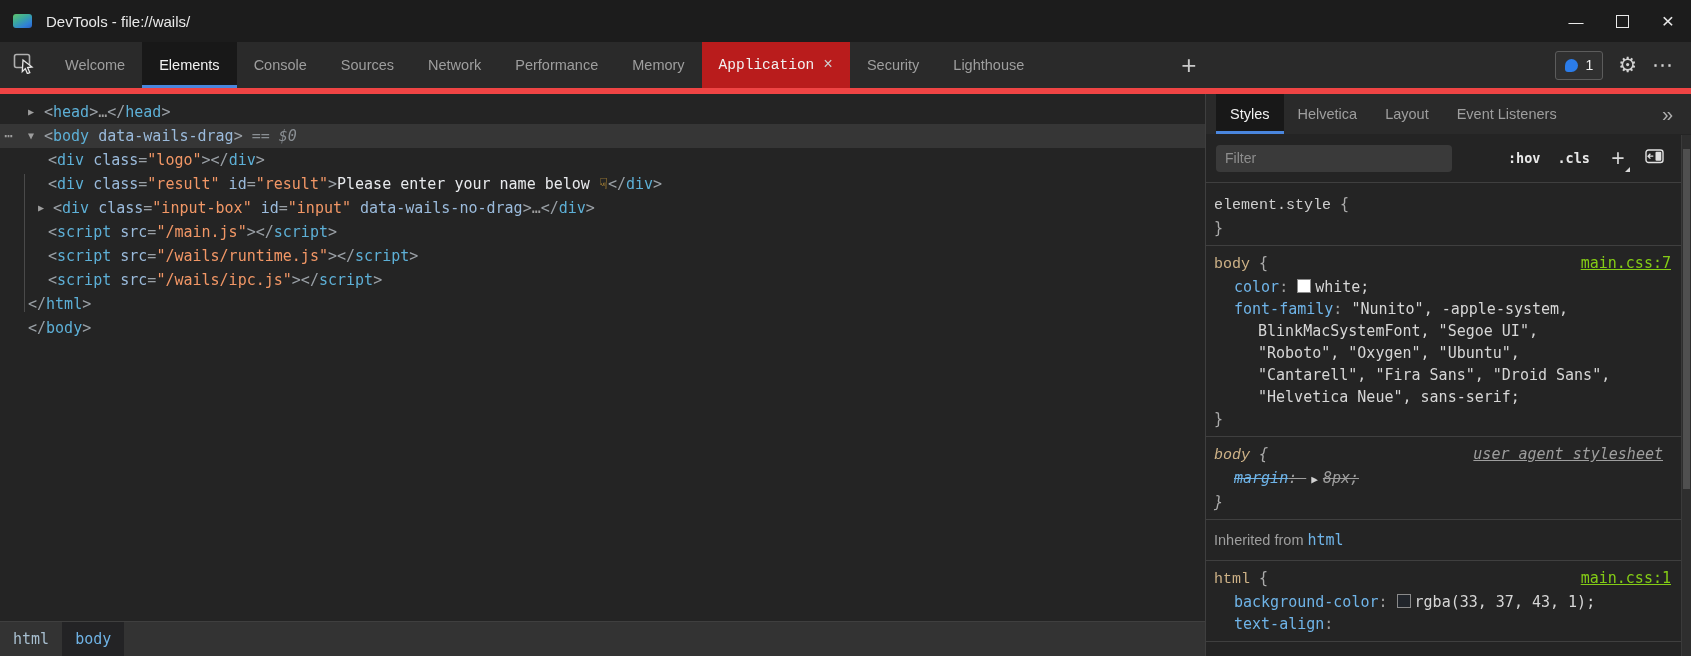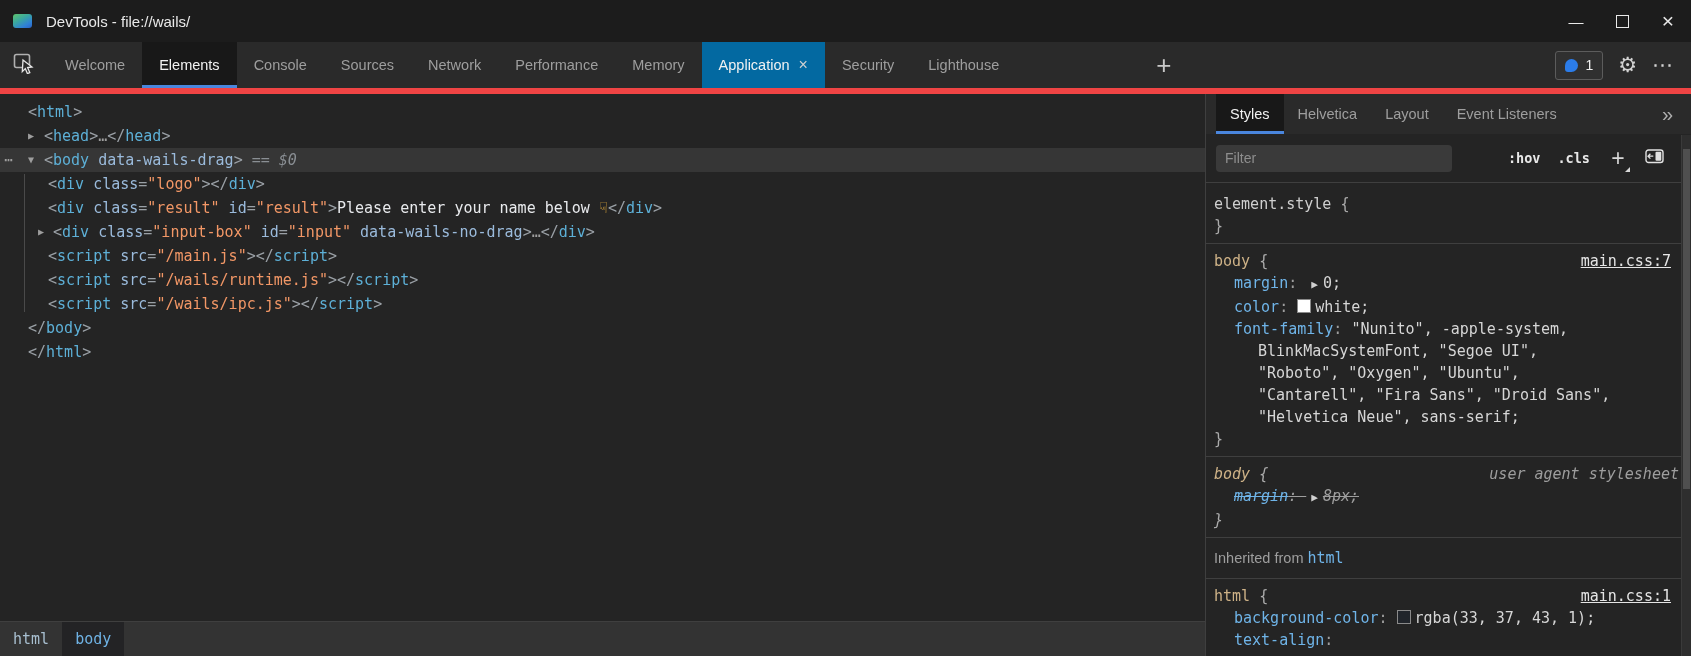--- a/index.html
+++ b/index.html
@@ -17,21 +17,21 @@
   .max-box{width:11px;height:11px;border:1.5px solid #e9e9e9;display:inline-block;}
   .close-glyph{font-size:21px;}
 
   
   .toolbar{flex:0 0 46px;height:46px;background:#2a2a2a;display:flex;align-items:stretch;
            border-bottom:6px solid #ef4444;font-size:14.5px;}
   .inspect-btn{width:48px;display:flex;align-items:center;justify-content:center;}
   .tabs{display:flex;align-items:stretch;}
   .tab{display:flex;align-items:center;padding:0 17px;color:#9e9e9e;white-space:nowrap;gap:9px;}
   .tab.active{background:#181818;color:#f2f2f2;box-shadow:inset 0 -3px 0 #4a86dd;justify-content:center;}
-  .tab.open{background:#0369a1;color:#f2f2f2;}
+  .tab.open{background:#b91c1c;color:#f2f2f2;font-family:Liberation Mono, monospace;}
   .tab-close{color:#d0d0d0;font-size:16px;}
   .plus-tab{display:flex;align-items:center;margin-left:128px;padding:0 12px;color:#c8c8c8;
             font-size:26px;font-weight:300;}
   .toolbar-right{margin-left:auto;display:flex;align-items:center;gap:15px;padding-right:18px;}
   .issues-btn{display:flex;align-items:center;gap:7px;border:1px solid #5c5c5c;border-radius:3px;
               height:27px;padding:0 9px;background:#303030;}
   .bubble{width:13px;height:13px;background:#2b7ce9;border-radius:50% 50% 50% 3px;}
   .issues-count{color:#f0f0f0;font-size:14px;}
   .icon-btn{color:#d2d2d2;font-size:21px;display:flex;align-items:center;}
 
@@ -73,24 +73,24 @@
   .pseudo{font-family:"DejaVu Sans Mono",monospace;font-weight:bold;color:#e8e8e8;
           font-size:13.5px;margin-right:17px;}
   .add-btn{color:#d8d8d8;font-size:23px;position:relative;width:22px;text-align:center;margin-right:16px;}
   .add-btn::after{content:"";position:absolute;right:-1px;bottom:0;
                   border-left:5px solid transparent;border-bottom:5px solid #d8d8d8;}
   .sidebar-toggle{margin-right:16px;display:flex;align-items:center;}
 
   .rules{flex:1;overflow:hidden;font-family:"DejaVu Sans Mono",monospace;font-size:15px;}
   .section{border-bottom:1px solid #3f3f3f;padding:6px 8px;line-height:22px;}
   .section.first{padding-top:10px;}
-  .sel{color:#ceb287;} .sel.plain{color:#cfcfcf;}
+  .sel{color:#ceb287;font-family:Liberation Mono, monospace;} .sel.plain{color:#cfcfcf;}
   .brace{color:#ababab;}
-  .css-link{float:right;color:#e5e5e5;text-decoration:underline;margin-right:12px;margin-left:20px;}
-  .ua-label{float:right;color:#9e9e9e;font-style:italic;margin-right:4px;}
+  .css-link{float:right;color:#84cc16;text-decoration:underline;margin-right:12px;margin-left:20px;}
+  .ua-label{float:right;color:#9e9e9e;font-style:italic;margin-right:20px;text-decoration:underline;}
   .prop-line{padding-left:20px;}
   .prop-cont{padding-left:44px;color:#d6d6d6;}
   .prop-name{color:#6fb4e8;}
   .colon{color:#9e9e9e;}
   .val{color:#d6d6d6;}
   .exp{color:#d0d0d0;font-size:11px;margin:0 5px;}
   .swatch{display:inline-block;width:12px;height:12px;border:1px solid #8a8a8a;
           vertical-align:-1px;margin-right:4px;}
   .struck{text-decoration:line-through;}
   .val.struck{color:#9e9e9e;}
@@ -180,31 +180,30 @@
           <span>⋯</span>
         </div>
     </div>
   </div>
 
   <div class="main">
 
     <div class="elements-panel">
       <div class="tree">
         <div class="guide-line"></div>
-      <div class="tree-row" style="padding-left: 28px;"><span class="tk-p">&lt;</span><span class="tk-t">html</span><span class="tk-p">&gt;</span></div>
           <div class="tree-row" style="padding-left: 44px;"><span class="arrow" style="left: 28px;">▶</span><span class="tk-p">&lt;</span><span class="tk-t">head</span><span class="tk-p">&gt;</span><span class="tk-d">…</span><span class="tk-p">&lt;/</span><span class="tk-t">head</span><span class="tk-p">&gt;</span></div>
           <div class="tree-row selected" style="padding-left: 44px;"><span class="dots3">⋯</span><span class="arrow" style="left: 28px;">▼</span><span class="tk-p">&lt;</span><span class="tk-t">body</span><span class="tk-a"> data-wails-drag</span><span class="tk-p">&gt;</span><span class="tk-i"> == $0</span></div>
           <div class="tree-row" style="padding-left: 48px;"><span class="tk-p">&lt;</span><span class="tk-t">div</span><span class="tk-a"> class</span><span class="tk-p">=</span><span class="tk-s">"logo"</span><span class="tk-p">&gt;&lt;/</span><span class="tk-t">div</span><span class="tk-p">&gt;</span></div>
           <div class="tree-row" style="padding-left: 48px;"><span class="tk-p">&lt;</span><span class="tk-t">div</span><span class="tk-a"> class</span><span class="tk-p">=</span><span class="tk-s">"result"</span><span class="tk-a"> id</span><span class="tk-p">=</span><span class="tk-s">"result"</span><span class="tk-p">&gt;</span><span class="tk-x">Please enter your name below </span><span class="tk-e">☟</span><span class="tk-p">&lt;/</span><span class="tk-t">div</span><span class="tk-p">&gt;</span></div>
           <div class="tree-row" style="padding-left: 53px;"><span class="arrow" style="left: 38px;">▶</span><span class="tk-p">&lt;</span><span class="tk-t">div</span><span class="tk-a"> class</span><span class="tk-p">=</span><span class="tk-s">"input-box"</span><span class="tk-a"> id</span><span class="tk-p">=</span><span class="tk-s">"input"</span><span class="tk-a"> data-wails-no-drag</span><span class="tk-p">&gt;</span><span class="tk-d">…</span><span class="tk-p">&lt;/</span><span class="tk-t">div</span><span class="tk-p">&gt;</span></div>
           <div class="tree-row" style="padding-left: 48px;"><span class="tk-p">&lt;</span><span class="tk-t">script</span><span class="tk-a"> src</span><span class="tk-p">=</span><span class="tk-s">"/main.js"</span><span class="tk-p">&gt;&lt;/</span><span class="tk-t">script</span><span class="tk-p">&gt;</span></div>
           <div class="tree-row" style="padding-left: 48px;"><span class="tk-p">&lt;</span><span class="tk-t">script</span><span class="tk-a"> src</span><span class="tk-p">=</span><span class="tk-s">"/wails/runtime.js"</span><span class="tk-p">&gt;&lt;/</span><span class="tk-t">script</span><span class="tk-p">&gt;</span></div>
           <div class="tree-row" style="padding-left: 48px;"><span class="tk-p">&lt;</span><span class="tk-t">script</span><span class="tk-a"> src</span><span class="tk-p">=</span><span class="tk-s">"/wails/ipc.js"</span><span class="tk-p">&gt;&lt;/</span><span class="tk-t">script</span><span class="tk-p">&gt;</span></div>
+          <div class="tree-row" style="padding-left: 28px;"><span class="tk-p">&lt;/</span><span class="tk-t">html</span><span class="tk-p">&gt;</span></div>
           <div class="tree-row" style="padding-left: 28px;"><span class="tk-p">&lt;/</span><span class="tk-t">body</span><span class="tk-p">&gt;</span></div>
-          <div class="tree-row" style="padding-left: 28px;"><span class="tk-p">&lt;/</span><span class="tk-t">html</span><span class="tk-p">&gt;</span></div>
         </div>
       <div class="breadcrumb">
           <div class="crumb">html</div>
           <div class="crumb selected">body</div>
         </div>
     </div>
 
     <div class="styles-panel">
       <div class="styles-tabs">
         <span class="stab-more" style="order:99">
@@ -231,21 +230,20 @@
           </span>
         </span>
       </div>
       <div class="rules">
           <div class="section first">
             <div><span class="sel plain">element.style</span><span class="brace"> {</span></div>
             <div class="brace">}</div>
           </div>
           <div class="section">
             <div><span class="css-link">main.css:7</span><span class="sel">body</span><span class="brace"> {</span></div>
-            <div class="prop-line"><span class="prop-name">margin</span><span class="colon">: </span><span class="exp">▶</span><span class="val">0;</span></div>
             <div class="prop-line"><span class="prop-name">color</span><span class="colon">: </span><span class="swatch" style="background: rgb(255, 255, 255);"></span><span class="val">white;</span></div>
             <div class="prop-line"><span class="prop-name">font-family</span><span class="colon">: </span><span class="val">"Nunito", -apple-system,</span></div>
             <div class="prop-cont">BlinkMacSystemFont, "Segoe UI",</div>
             <div class="prop-cont">"Roboto", "Oxygen", "Ubuntu",</div>
             <div class="prop-cont">"Cantarell", "Fira Sans", "Droid Sans",</div>
             <div class="prop-cont">"Helvetica Neue", sans-serif;</div>
             <div class="brace">}</div>
           </div>
           <div class="section italic-sec">
             <div><span class="ua-label">user agent stylesheet</span><span class="sel">body</span><span class="brace"> {</span></div>

